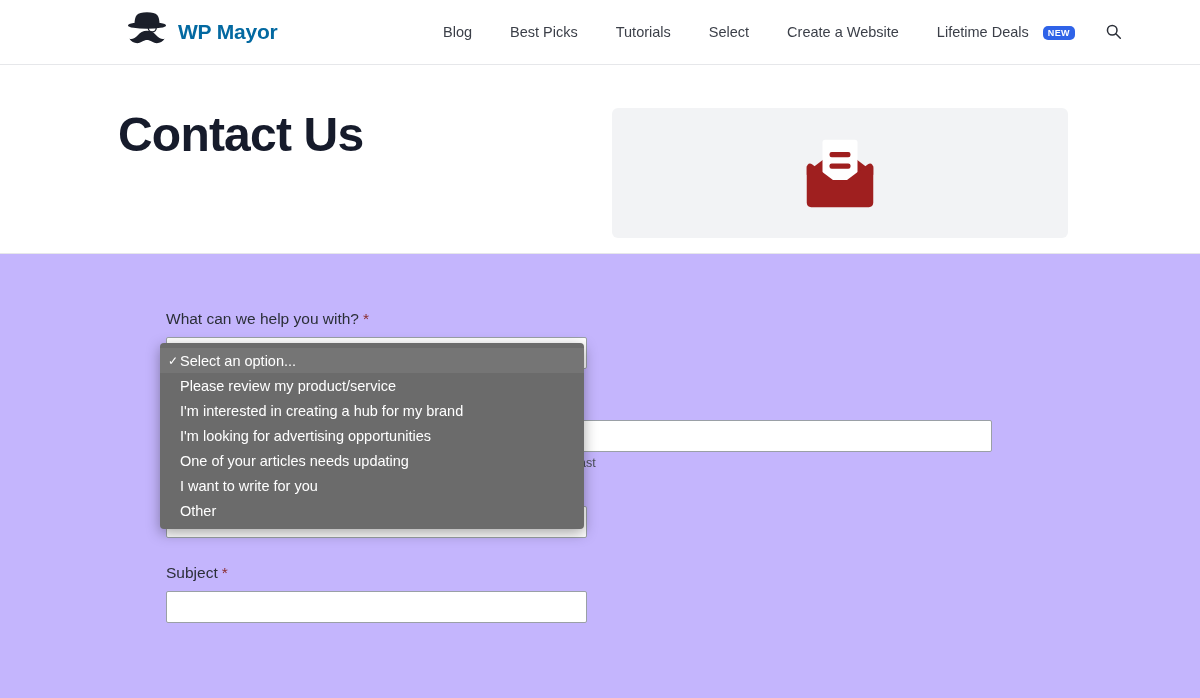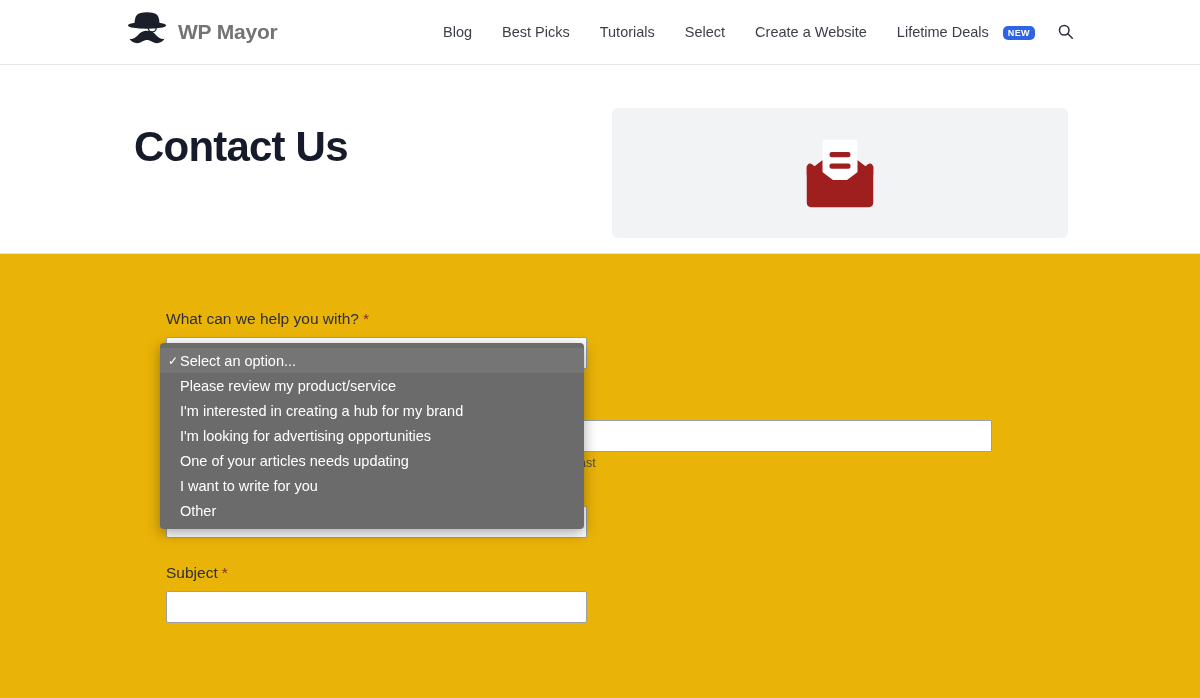--- a/index.html
+++ b/index.html
@@ -18,27 +18,27 @@
     border-bottom:1px solid #e6e7ea;
     background:#fff;
   }
   .brand{
     position:absolute; left:126px; top:10px;
     display:flex; align-items:center; gap:10px;
     text-decoration:none;
   }
   .brand-mark{ width:42px; height:44px; display:block; }
   .brand-name{
-    font-size:21px; font-weight:bold; color:#737373;
+    font-size:21px; font-weight:bold; color:#0369a1;
     letter-spacing:-0.2px; white-space:nowrap;
   }
 
   .main-nav{
     position:absolute; left:432px; top:0; height:65px;
-    display:flex; align-items:center; gap:8px;
+    display:flex; align-items:center; gap:16px;
   }
   .nav-link{
     font-size:14.5px; color:#3b3f48; text-decoration:none;
     padding:0 11px; white-space:nowrap; line-height:65px;
   }
   .nav-item{ display:flex; align-items:center; }
   .badge-new{
     display:inline-block;
     background:#2f63e8; color:#fff;
     font-size:9px; font-weight:bold; letter-spacing:.4px;
@@ -52,34 +52,34 @@
   }
 
   
   .hero{
     position:relative; height:189px;
     border-bottom:1px solid #e6e7ea;
     background:#fff;
   }
   .hero-title{
     position:absolute; left:118px; top:42px;
-    margin:16px;
-    font-size:42px; font-weight:bold; color:#161b2b;
+    margin:0;
+    font-size:48px; font-weight:bold; color:#161b2b;
     letter-spacing:-0.8px;
   }
   .hero-panel{
     position:absolute; left:612px; top:43px;
     width:456px; height:130px;
     background:#f2f3f5; border-radius:6px;
     display:flex; align-items:center; justify-content:center;
   }
   .hero-icon{ width:84px; height:78px; display:block; }
 
   
-  .form-area{ position:relative; padding-top:0; background:#eab308; height:444px; }
+  .form-area{ position:relative; padding-top:0; background:#c4b5fd; height:444px; }
   .field{ position:absolute; }
   .field-label{
     font-size:15.5px; color:#2b2f38; margin-bottom:9px;
     display:block;
   }
   .req{ color:#8a2b2b; margin-left:4px; }
   .text-input{
     width:100%; height:32px;
     border:1px solid #9aa0a6; border-radius:2px;
     background:#fff; font-size:14px; padding:0 8px;

